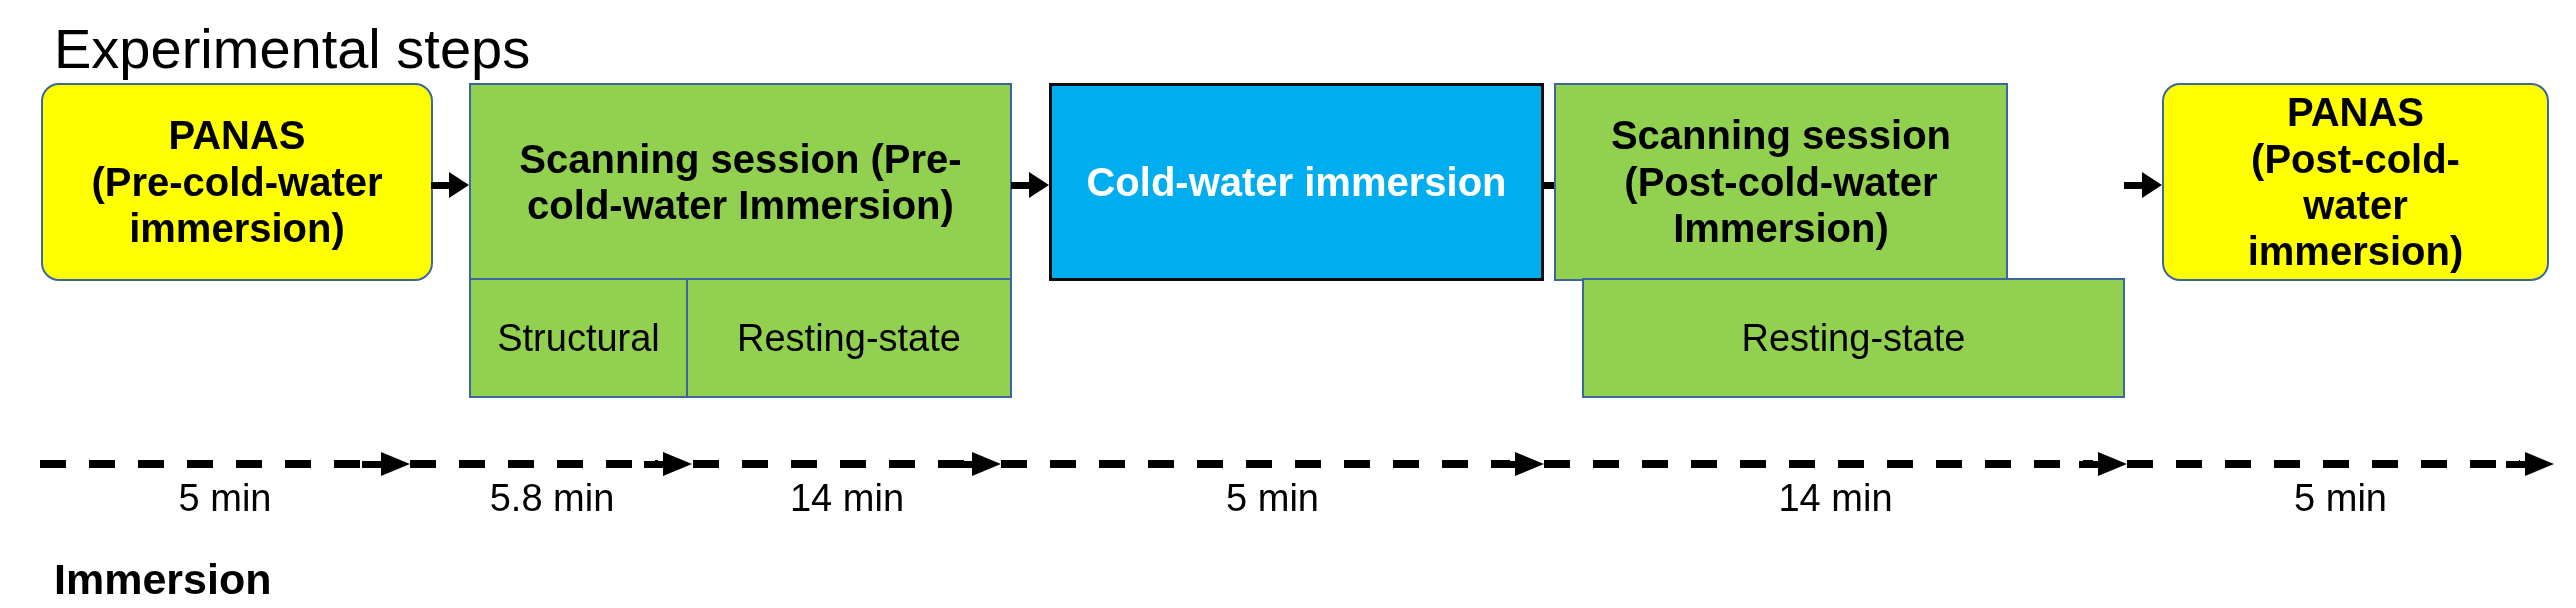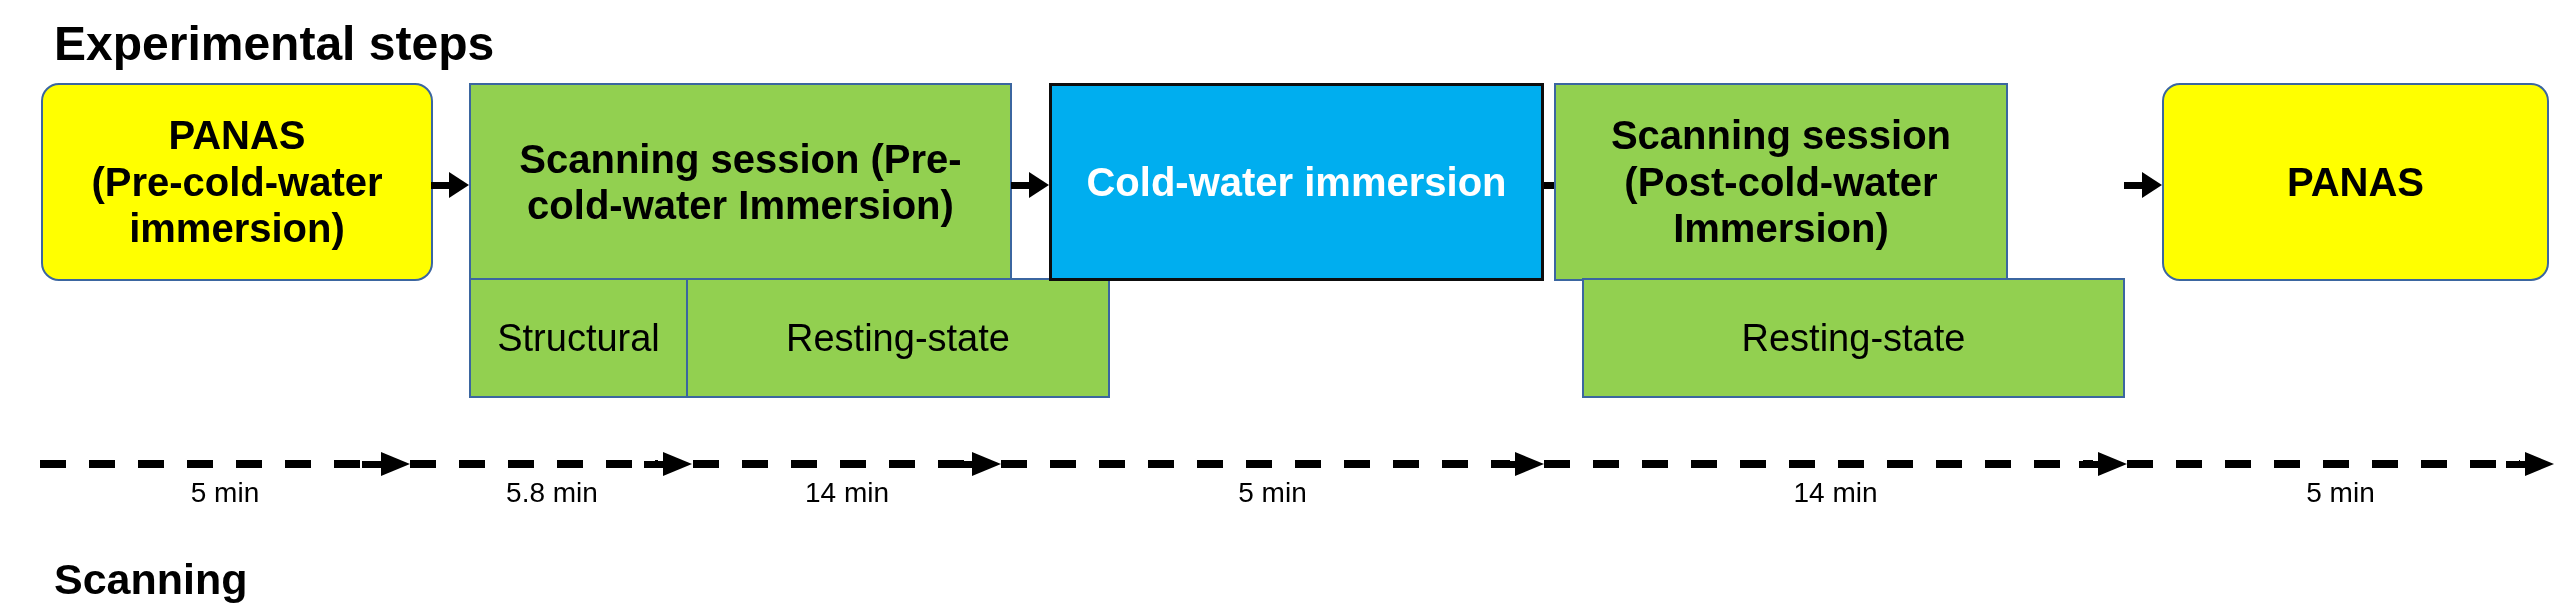--- a/index.html
+++ b/index.html
@@ -17,21 +17,21 @@
   body {
     width:2576px; height:609px;
     font-family:"Liberation Sans", sans-serif;
     color:var(--text);
     position:relative; overflow:hidden;
   }
   .canvas { position:absolute; left:0; top:0; width:2576px; height:609px; background:#FFFFFF; }
 
   .fig-title {
     position:absolute; left:54px; top:16px;
-    font-size:48px; font-weight:bold; white-space:nowrap;
+    font-size:56px; font-weight:normal; white-space:nowrap;
   }
   .tl-caption {
     position:absolute; left:54px; top:555px;
     font-size:43px; font-weight:bold; white-space:nowrap;
   }
 
   .box {
     position:absolute; top:83px; height:198px;
     border:2.9px solid var(--box-border);
     display:flex; flex-direction:column; align-items:center; justify-content:center;
@@ -52,21 +52,21 @@
   #box3 { left:1049px; width:495px; padding:0 8.8px; }
   #box4 { left:1554px; width:454px; padding:8px 43px; }
   #box5 { left:2162px; width:387px; padding:0 35px; }
 
   .sub-row {
     position:absolute; top:278px; height:120px;
     background:var(--scan-fill);
     border:2.9px solid var(--box-border);
     display:flex;
   }
-  #box2sub { left:469px;  width:641px; }
+  #box2sub { left:469px;  width:543px; }
   #box4sub { left:1582px; width:543px; }
   .sub-cell {
     flex:1 1 auto;
     display:flex; align-items:center; justify-content:center;
     font-size:38px; text-align:center;
   }
   .sub-cell.first { flex:0 0 217px; border-right:2.2px solid var(--box-border); }
 
   .flow-arrow { position:absolute; top:172px; width:38px; height:26.4px; }
   #arrow1 { left:431px; }
@@ -86,21 +86,21 @@
   .tl-shaft { position:absolute; right:26.4px; top:0.7px; width:22px; height:7.3px; background:var(--arrow); }
   .tl-head { position:absolute; right:0; top:50%; transform:translateY(-50%); width:0; height:0;
     border-left:29px solid var(--arrow); border-top:12.5px solid transparent; border-bottom:12.5px solid transparent; }
   #seg1 { left:0;      width:370px; }
   #seg2 { left:370px;  width:282px; }
   #seg3 { left:653px;  width:308px; }
   #seg4 { left:961px; width:543px; }
   #seg5 { left:1504px; width:583px; }
   #seg6 { left:2087px; width:427px; }
 
-  .tl-label { position:absolute; top:477px; font-size:28px; text-align:center; }
+  .tl-label { position:absolute; top:477px; font-size:38px; text-align:center; }
   #lab1 { left:40px;   width:370px; }
   #lab2 { left:411px;  width:282px; }
   #lab3 { left:693px;  width:308px; }
   #lab4 { left:1001px; width:543px; }
   #lab5 { left:1544px; width:583px; }
   #lab6 { left:2127px; width:427px; }
 </style>
 </head>
 <body>
 
@@ -147,20 +147,21 @@
     <div class="sub-cell">Resting-state</div>
   </div>
 
   <div class="flow-arrow" id="arrow4">
     <span class="shaft"></span>
     <span class="head"></span>
   </div>
 
   <div class="box panas" id="box5">
     <span class="box-title">PANAS</span>
+    <span class="box-sub">(Post-cold-water immersion)</span>
   </div>
 
   <div class="timeline">
     <div class="tl-seg" id="seg1">
       <span class="tl-line"></span>
       <span class="tl-shaft"></span>
       <span class="tl-head"></span>
     </div>
     <div class="tl-seg" id="seg2">
       <span class="tl-line"></span>
@@ -189,16 +190,16 @@
     </div>
   </div>
 
   <div class="tl-label" id="lab1">5 min</div>
   <div class="tl-label" id="lab2">5.8 min</div>
   <div class="tl-label" id="lab3">14 min</div>
   <div class="tl-label" id="lab4">5 min</div>
   <div class="tl-label" id="lab5">14 min</div>
   <div class="tl-label" id="lab6">5 min</div>
 
-  <div class="tl-caption">Scanning</div>
+  <div class="tl-caption">Immersion</div>
 
 </div>
 
 
 </body></html>

